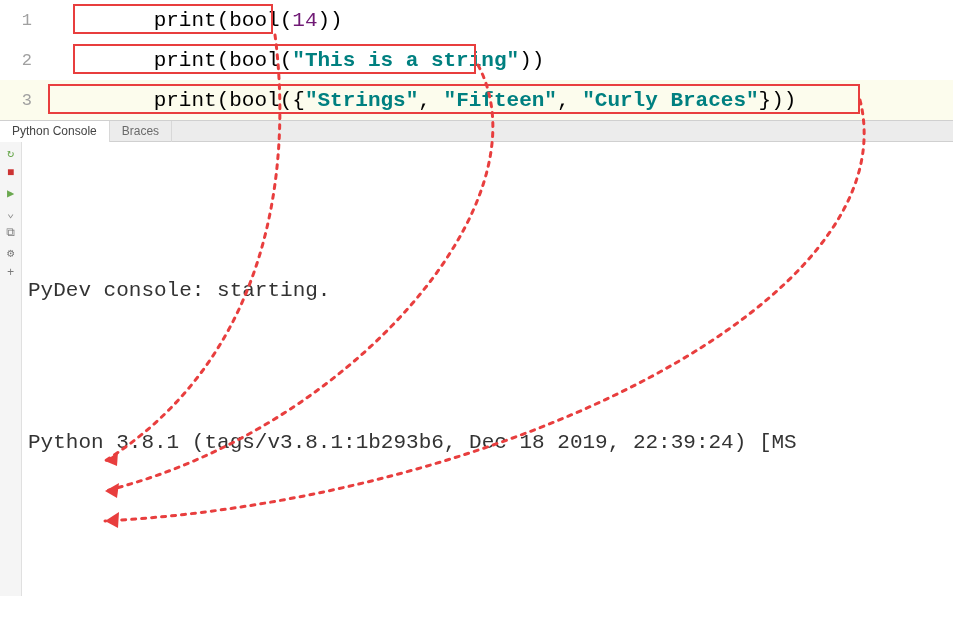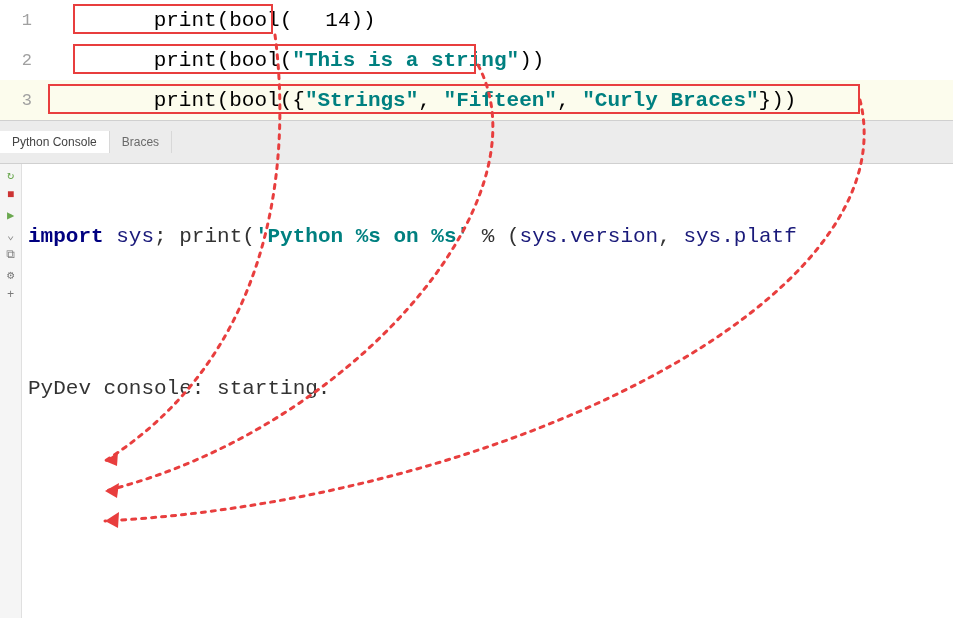--- a/index.html
+++ b/index.html
@@ -5,28 +5,28 @@
   * { margin: 0; padding: 0; box-sizing: border-box; }
   body { font-family: Consolas, 'Courier New', monospace; background: #fff; width: 953px; height: 620px; overflow: hidden; position: relative; }
   
   .editor { background: #fff; border-bottom: 1px solid #d0d0d0; position: relative; }
   .code-line { display: flex; align-items: center; height: 40px; position: relative; }
   .code-line.active { background: #fcfced; }
   .gutter { width: 48px; text-align: right; padding-right: 16px; color: #a0a0a0; font-size: 17px; user-select: none; }
   .code-content { font-size: 21px; padding-left: 30px; white-space: pre; flex: 1; position: relative; }
   
   .tok-fn { color: #000; }
-  .tok-num { color: #000000; margin-left: 33px; }
+  .tok-num { color: #701a75; }
   .tok-str { color: #008080; font-weight: bold; }
   .tok-paren { color: #000; }
   .tok-brace { color: #000; }
   
   .redbox { border: 2px solid #e83e3e; position: absolute; pointer-events: none; }
   
-  .tabs-bar { display: flex; align-items: center; height: 43px; background: #ececec; border-bottom: 1px solid #d0d0d0; font-family: Segoe UI, Arial, sans-serif; font-size: 12px; color: #6a6a6a; }
+  .tabs-bar { display: flex; align-items: center; height: 21px; background: #ececec; border-bottom: 1px solid #d0d0d0; font-family: Segoe UI, Arial, sans-serif; font-size: 12px; color: #6a6a6a; }
   .tab { padding: 4px 12px; border-right: 1px solid #d8d8d8; }
   .tab.active { background: #fff; color: #444; }
   
   .console-wrap { display: flex; }
   .tool-col { width: 22px; background: #f5f5f5; border-right: 1px solid #e0e0e0; padding-top: 4px; display: flex; flex-direction: column; align-items: center; gap: 6px; }
   .tool-btn { width: 14px; height: 14px; display: flex; align-items: center; justify-content: center; color: #7a7a7a; font-size: 12px; cursor: pointer; }
   
   .console { font-size: 21px; padding: 12px 0 0 6px; color: #333; white-space: pre; overflow: hidden; flex: 1; }
   .c-kw { color: #000080; font-weight: bold; }
   .c-str { color: #008080; font-weight: bold; }
@@ -74,24 +74,24 @@
   <div class="tool-col">
     <div class="tool-btn" style="color:#6aa84f;">↻</div>
     <div class="tool-btn" style="color:#cc3333;">■</div>
     <div class="tool-btn" style="color:#6aa84f;">▶</div>
     <div class="tool-btn" style="color:#888;">⌄</div>
     <div class="tool-btn">⧉</div>
     <div class="tool-btn">⚙</div>
     <div class="tool-btn">+</div>
   </div>
   <div class="console">
-    <div class="c-line"><span class="c-kw">import</span><span class="c-id"> sys</span><span class="c-txt">; </span><span class="c-txt">print</span><span class="c-txt">(</span><span class="c-str">'Python %s on %s'</span><span class="c-txt"> % (</span><span class="c-id">sys.version</span><span class="c-txt">, </span><span class="c-id">sys.platf</span></div>
     <div class="c-line">&nbsp;</div>
     <div class="c-line"><span class="c-txt">PyDev console: starting.</span></div>
     <div class="c-line">&nbsp;</div>
+    <div class="c-line"><span class="c-txt">Python 3.8.1 (tags/v3.8.1:1b293b6, Dec 18 2019, 22:39:24) [MS</span></div>
     
     
     
     
   </div>
 </div>
 
 <svg class="arrows">
 
   <path class="dashline" d="M 275 35 C 290 150, 280 350, 105 461"></path>

